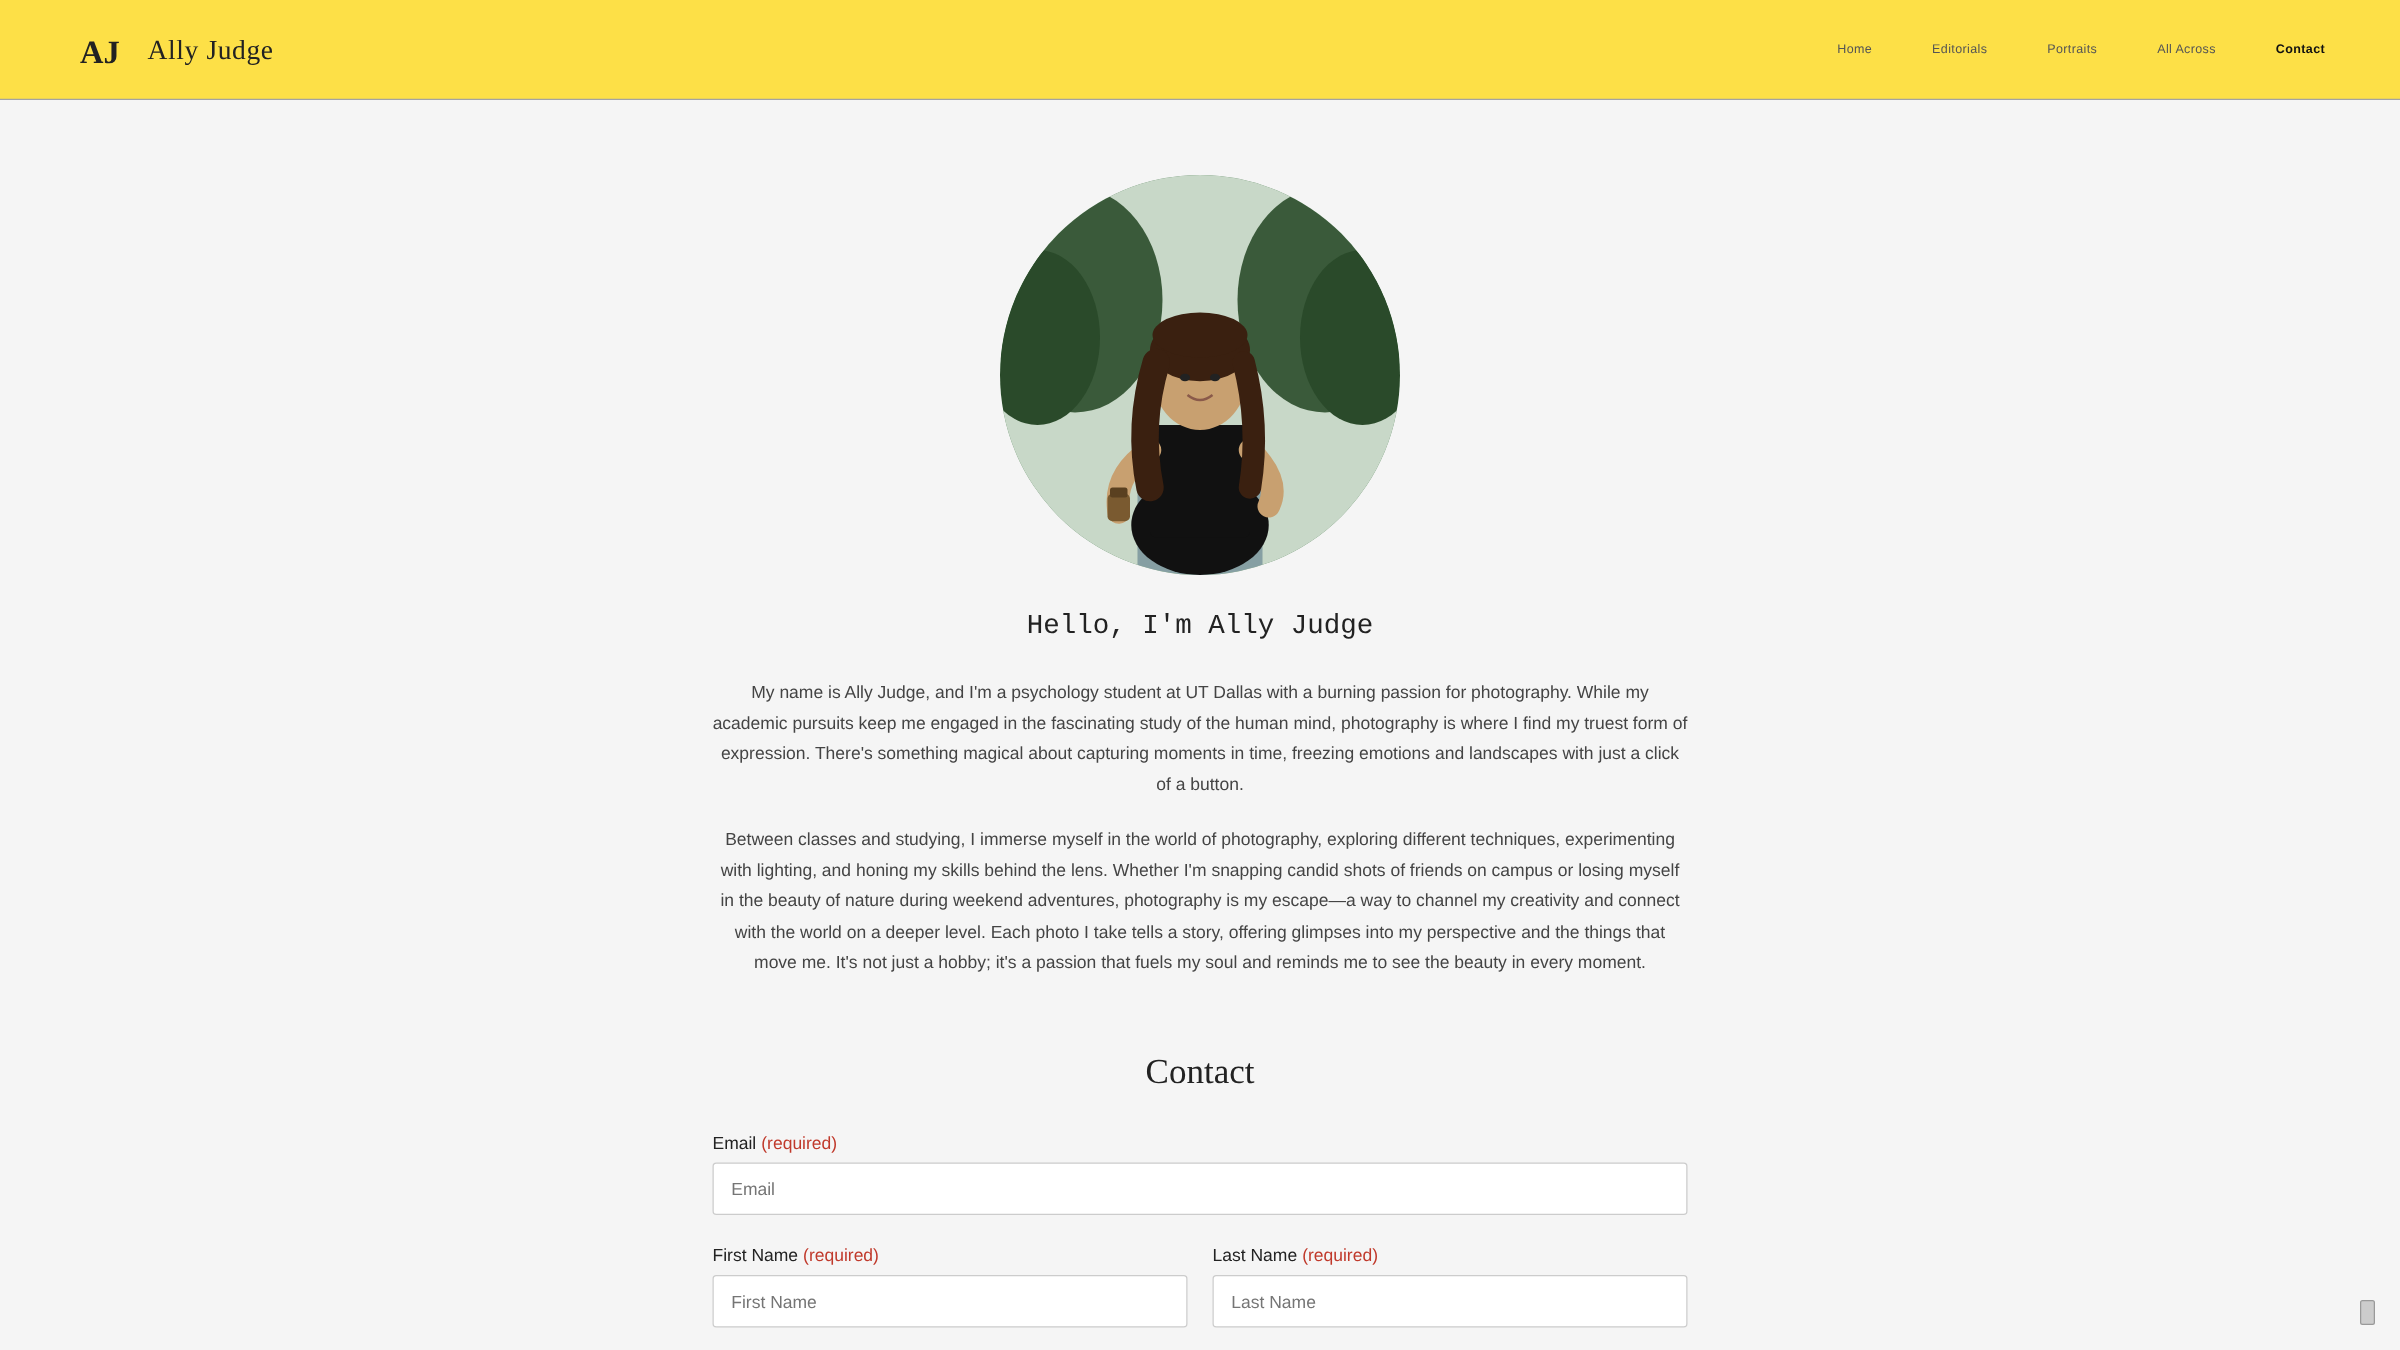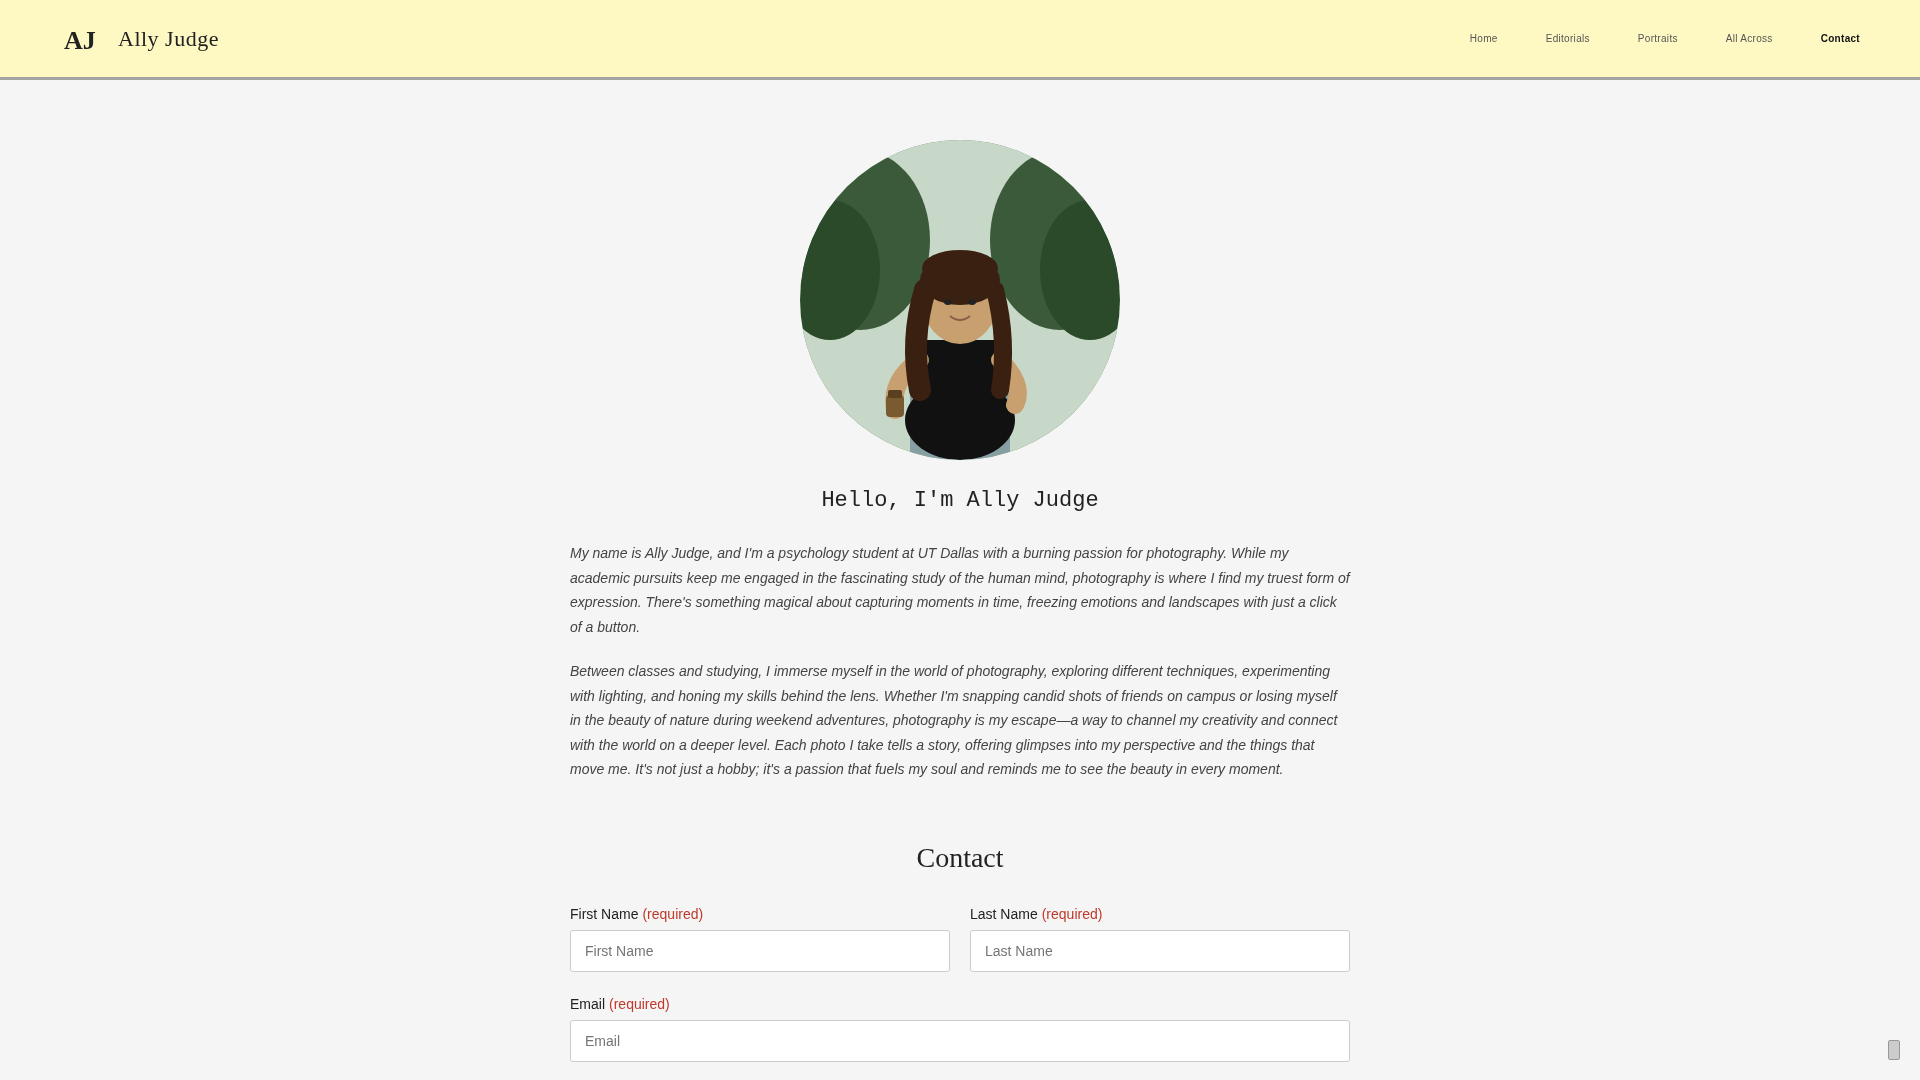--- a/index.html
+++ b/index.html
@@ -16,22 +16,22 @@
       width: 1920px;
     }
 
     
     header {
       display: flex;
       align-items: center;
       justify-content: space-between;
       padding: 0 60px;
       height: 80px;
-      background-color: #fef9c3;
-      border-bottom: 3px solid #a3a3a3;
+      background-color: #fde047;
+      border-bottom: 1px solid #a3a3a3;
     }
 
     .logo-area {
       display: flex;
       align-items: center;
       gap: 14px;
     }
 
     .logo-mark {
       width: 44px;
@@ -94,27 +94,26 @@
       font-family: Liberation Mono, monospace;
       font-size: 22px;
       font-weight: 400;
       color: #222;
       margin-bottom: 28px;
       text-align: center;
     }
 
     .bio-text {
       max-width: 780px;
-      text-align: left;
+      text-align: center;
       font-family: Arial, Helvetica, sans-serif;
       font-size: 14px;
       line-height: 1.75;
       color: #444;
       margin-bottom: 20px;
-      font-style: italic;
     }
 
     
     .contact-section {
       width: 100%;
       max-width: 780px;
       margin-top: 40px;
     }
 
     .contact-title {
@@ -250,41 +249,41 @@
   </div>
 
   <h1 class="greeting">Hello, I'm Ally Judge</h1>
 
   <p class="bio-text">My name is Ally Judge, and I'm a psychology student at UT Dallas with a burning passion for photography. While my academic pursuits keep me engaged in the fascinating study of the human mind, photography is where I find my truest form of expression. There's something magical about capturing moments in time, freezing emotions and landscapes with just a click of a button.</p>
 
   <p class="bio-text">Between classes and studying, I immerse myself in the world of photography, exploring different techniques, experimenting with lighting, and honing my skills behind the lens. Whether I'm snapping candid shots of friends on campus or losing myself in the beauty of nature during weekend adventures, photography is my escape—a way to channel my creativity and connect with the world on a deeper level. Each photo I take tells a story, offering glimpses into my perspective and the things that move me. It's not just a hobby; it's a passion that fuels my soul and reminds me to see the beauty in every moment.</p>
 
   <div class="contact-section">
     <h2 class="contact-title">Contact</h2>
+
+    <div class="form-row">
+      <div class="form-group full-width">
+        <label class="form-label">
+          <span>Email</span><span class="required">(required)</span>
+        </label>
+        <input type="email" class="form-input" placeholder="Email" style="">
+      </div>
+    </div>
 
     <div class="form-row">
       <div class="form-group">
         <label class="form-label">
           <span>First Name</span><span class="required">(required)</span>
         </label>
         <input type="text" class="form-input" placeholder="First Name" style="">
       </div>
       <div class="form-group">
         <label class="form-label">
           <span>Last Name</span><span class="required">(required)</span>
         </label>
         <input type="text" class="form-input" placeholder="Last Name" style="">
       </div>
     </div>
 
-    <div class="form-row">
-      <div class="form-group full-width">
-        <label class="form-label">
-          <span>Email</span><span class="required">(required)</span>
-        </label>
-        <input type="email" class="form-input" placeholder="Email" style="">
-      </div>
-    </div>
-
   </div>
 </main>
 
 <div class="scroll-indicator"></div>
 
 </body></html>

